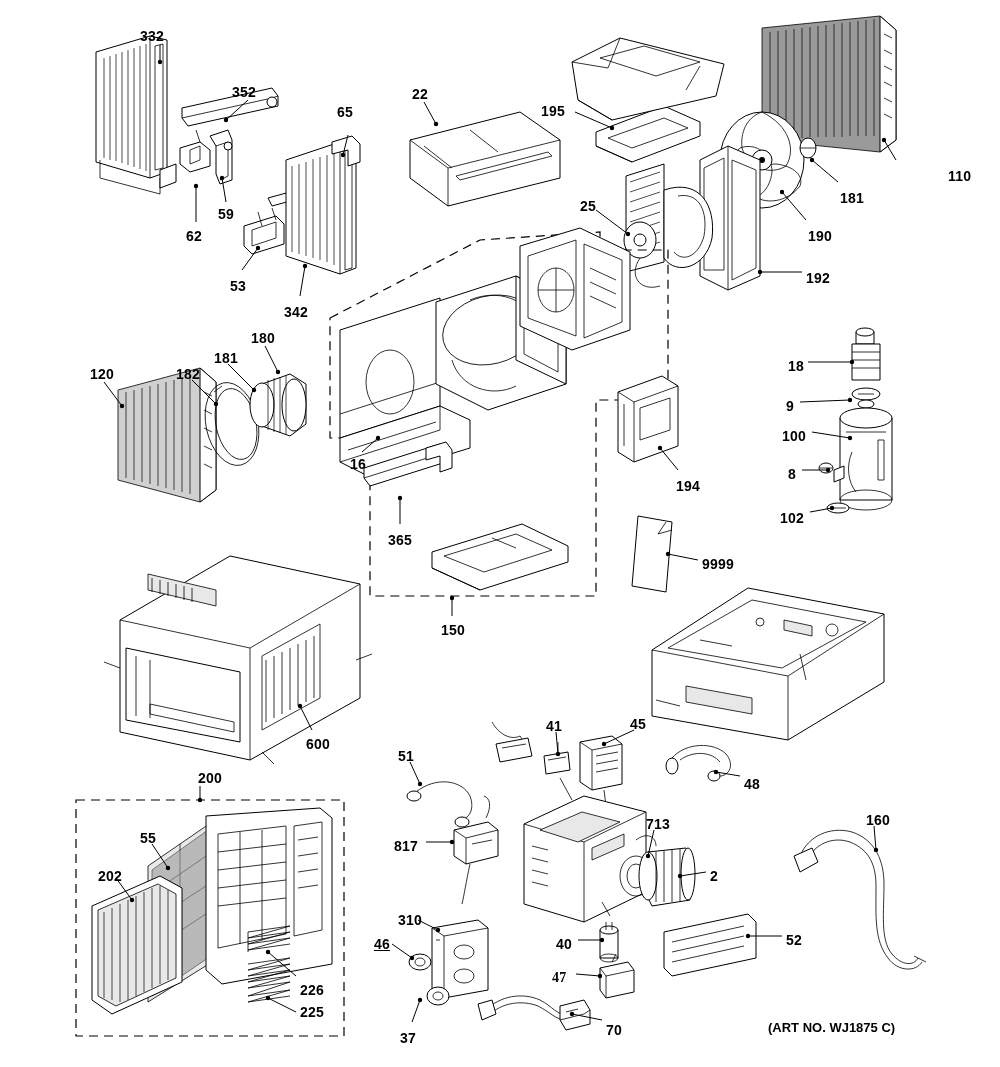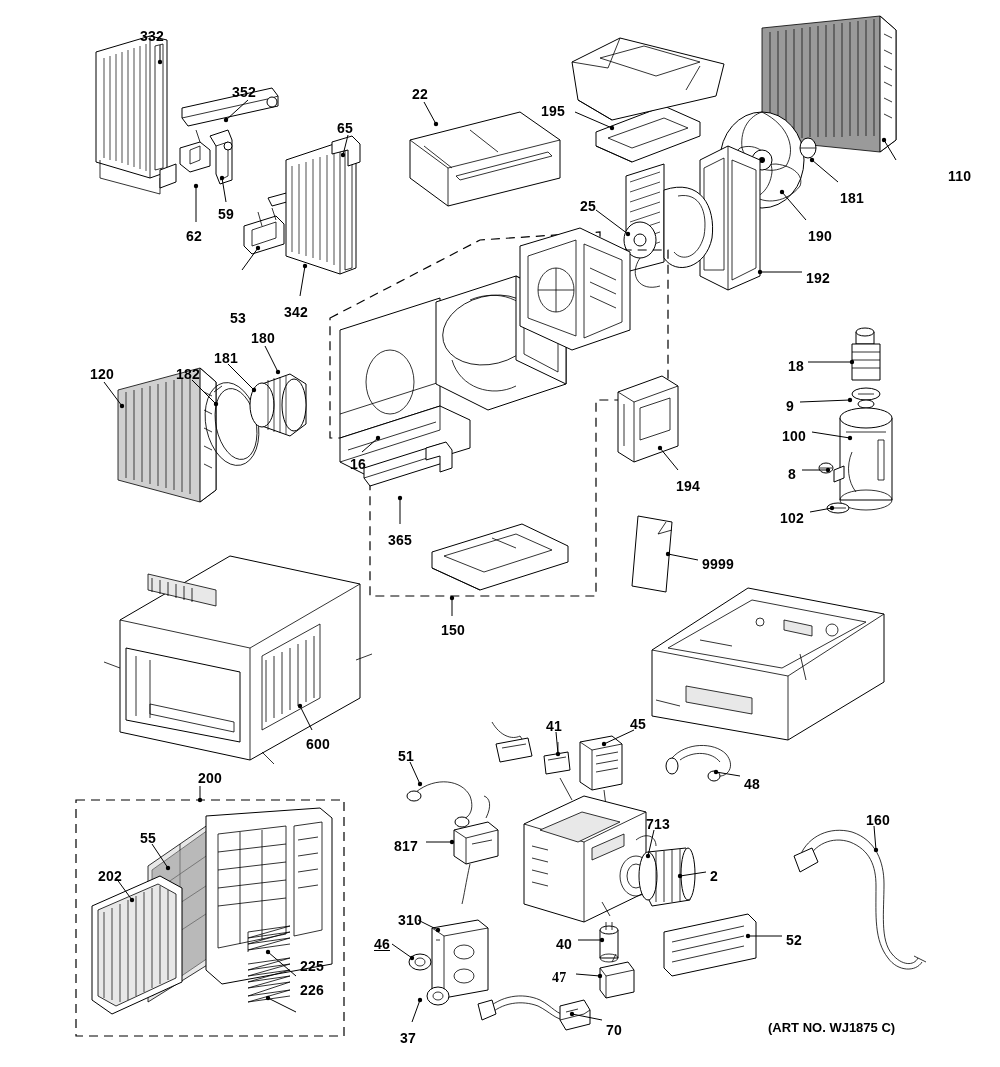--- a/index.html
+++ b/index.html
@@ -658,52 +658,52 @@
         <circle cx="600" cy="976" r="2.2" class="pt"></circle>
         <circle cx="748" cy="936" r="2.2" class="pt"></circle>
         <circle cx="420" cy="1000" r="2.2" class="pt"></circle>
         <circle cx="572" cy="1014" r="2.2" class="pt"></circle>
       </g>
 </svg>
 
 <div id="callout-layer">
       <div class="callout" style="left: 140px; top: 28px;">332</div>
       <div class="callout" style="left: 232px; top: 84px;">352</div>
-      <div class="callout" style="left: 337px; top: 120px;">65</div>
+      <div class="callout" style="left: 337px; top: 104px;">65</div>
       <div class="callout" style="left: 412px; top: 86px;">22</div>
       <div class="callout" style="left: 541px; top: 103px;">195</div>
       <div class="callout" style="left: 948px; top: 168px; text-align: center;">110</div>
       <div class="callout" style="left: 840px; top: 190px;">181</div>
       <div class="callout" style="left: 808px; top: 228px;">190</div>
       <div class="callout" style="left: 806px; top: 270px;">192</div>
       <div class="callout" style="left: 580px; top: 198px;">25</div>
       <div class="callout" style="left: 218px; top: 206px;">59</div>
       <div class="callout" style="left: 186px; top: 228px;">62</div>
-      <div class="callout" style="left: 230px; top: 278px; margin-top: 32px;">53</div>
+      <div class="callout" style="left: 230px; top: 278px;">53</div>
       <div class="callout" style="left: 284px; top: 304px;">342</div>
       <div class="callout" style="left: 251px; top: 330px;">180</div>
       <div class="callout" style="left: 214px; top: 350px;">181</div>
       <div class="callout" style="left: 176px; top: 366px;">182</div>
       <div class="callout" style="left: 90px; top: 366px;">120</div>
       <div class="callout" style="left: 350px; top: 456px;">16</div>
       <div class="callout" style="left: 388px; top: 532px;">365</div>
       <div class="callout" style="left: 676px; top: 478px;">194</div>
       <div class="callout" style="left: 441px; top: 622px;">150</div>
       <div class="callout" style="left: 702px; top: 556px;">9999</div>
       <div class="callout" style="left: 788px; top: 358px;">18</div>
       <div class="callout" style="left: 786px; top: 398px;">9</div>
       <div class="callout" style="left: 782px; top: 428px;">100</div>
       <div class="callout" style="left: 788px; top: 466px;">8</div>
       <div class="callout" style="left: 780px; top: 510px;">102</div>
       <div class="callout" style="left: 306px; top: 736px;">600</div>
       <div class="callout" style="left: 198px; top: 770px;">200</div>
       <div class="callout" style="left: 140px; top: 830px;">55</div>
       <div class="callout" style="left: 98px; top: 868px;">202</div>
       <div class="callout" style="left: 300px; top: 982px;">226</div>
-      <div class="callout" style="left: 300px; top: 958px;">225</div>
+      <div class="callout" style="left: 300px; top: 1004px;">225</div>
       <div class="callout" style="left: 398px; top: 748px;">51</div>
       <div class="callout" style="left: 546px; top: 718px;">41</div>
       <div class="callout" style="left: 630px; top: 716px;">45</div>
       <div class="callout" style="left: 744px; top: 776px;">48</div>
       <div class="callout" style="left: 394px; top: 838px;">817</div>
       <div class="callout" style="left: 646px; top: 816px;">713</div>
       <div class="callout" style="left: 710px; top: 868px;">2</div>
       <div class="callout" style="left: 866px; top: 812px;">160</div>
       <div class="callout" style="left: 398px; top: 912px;">310</div>
       <div class="callout" style="left: 374px; top: 936px; text-decoration: underline;">46</div>

